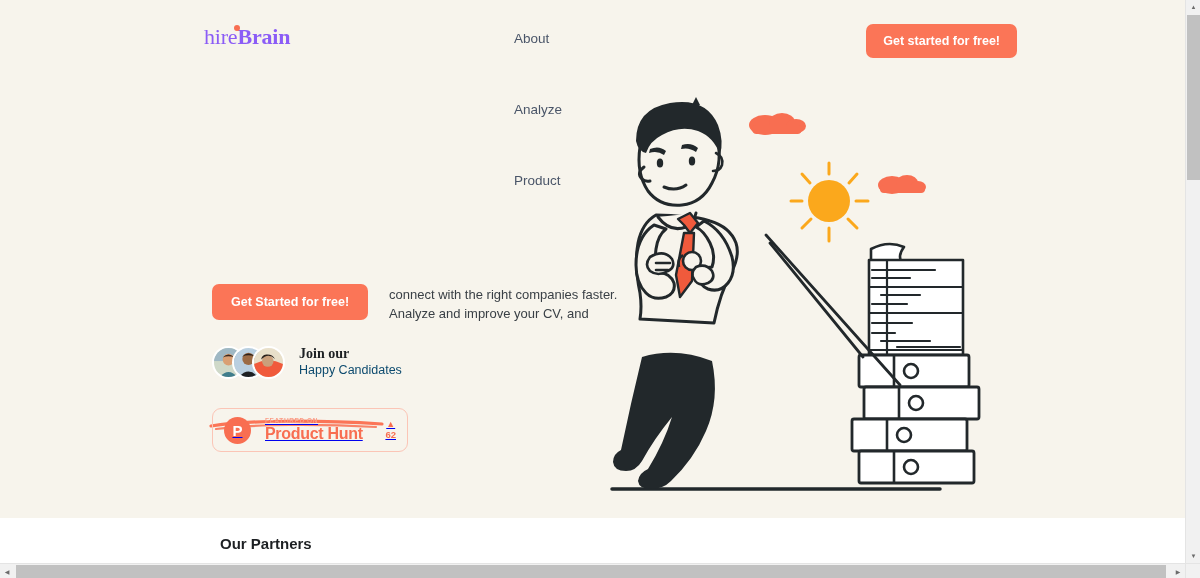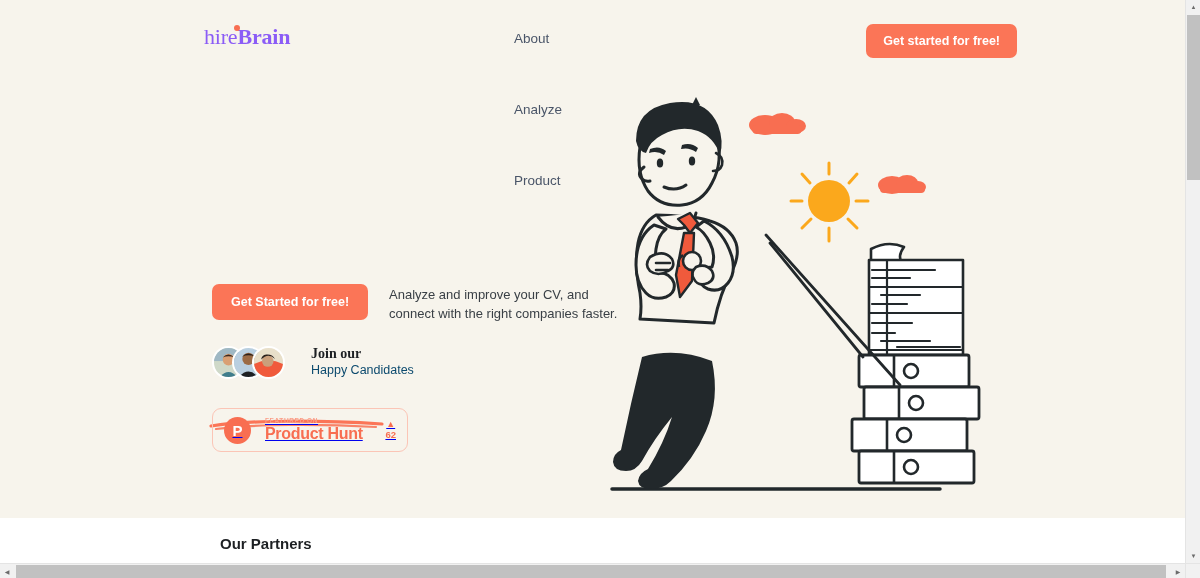--- a/index.html
+++ b/index.html
@@ -147,21 +147,21 @@
     top: 4px;
     width: 33px; height: 33px;
     border-radius: 50%;
     border: 2.5px solid #ffffff;
     overflow: hidden;
   }
   .avatar:nth-child(1) { left: 0px;  z-index: 1; }
   .avatar:nth-child(2) { left: 20px; z-index: 2; }
   .avatar:nth-child(3) { left: 40px; z-index: 3; }
   .proof-text {
-    margin-left: 21px;
+    margin-left: 9px;
     line-height: 17px;
   }
   .proof-title {
     font-family: "Liberation Serif", serif;
     font-weight: 700;
     font-size: 14px;
     color: #1d2023;
   }
   .proof-sub {
     font-size: 12.5px;
@@ -330,22 +330,22 @@
         <svg class="underline-svg" viewBox="0 0 180 16">
           <path d="M3 11 C 40 5, 110 5, 174 9" stroke="#FB7557" stroke-width="3.2" fill="none" stroke-linecap="round"></path>
           <path d="M8 14 C 45 9, 115 9, 168 12" stroke="#F86E51" stroke-width="2.2" fill="none" stroke-linecap="round" opacity="0.85"></path>
         </svg>
 
         <div class="hero-actions">
           <button class="hero-cta">Get Started for free!</button>
         </div>
 
         <div class="hero-sub">
+          <div>connect with the right companies faster.</div>
           <div>Analyze and improve your CV, and</div>
-          <div>connect with the right companies faster.</div>
         </div>
 
         <div class="social-proof">
           <div class="avatars">
 
             <div class="avatar">
               <svg viewBox="0 0 40 40" width="100%" height="100%">
                 <rect width="40" height="40" fill="#cfd9c9"></rect>
                 <rect x="0" y="0" width="40" height="18" fill="#9fb8c4"></rect>
                 <circle cx="20" cy="16" r="8" fill="#d9a074"></circle>

